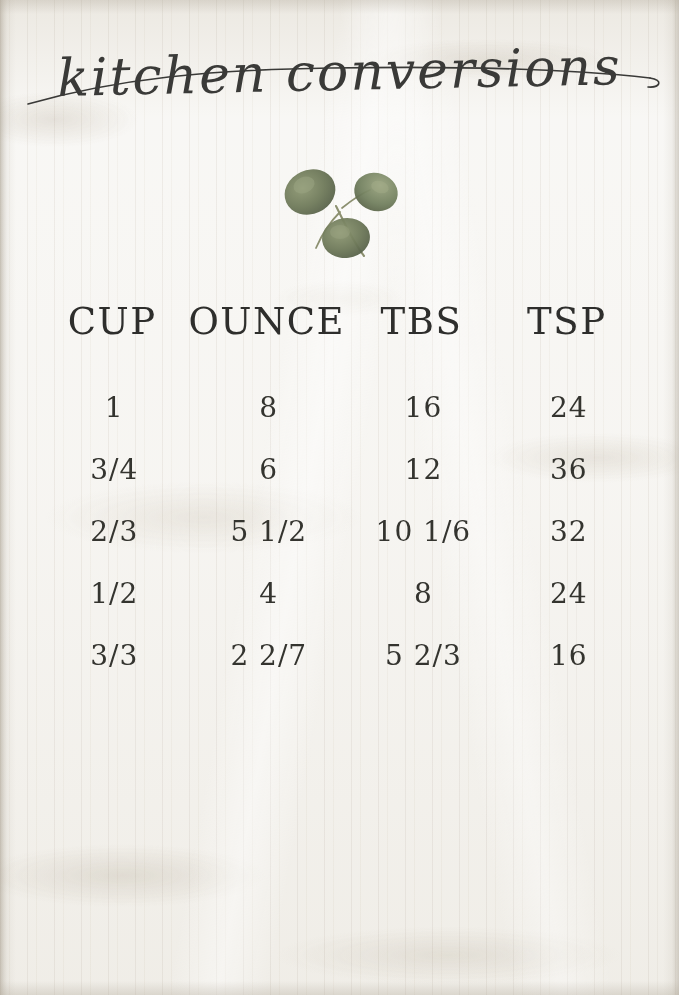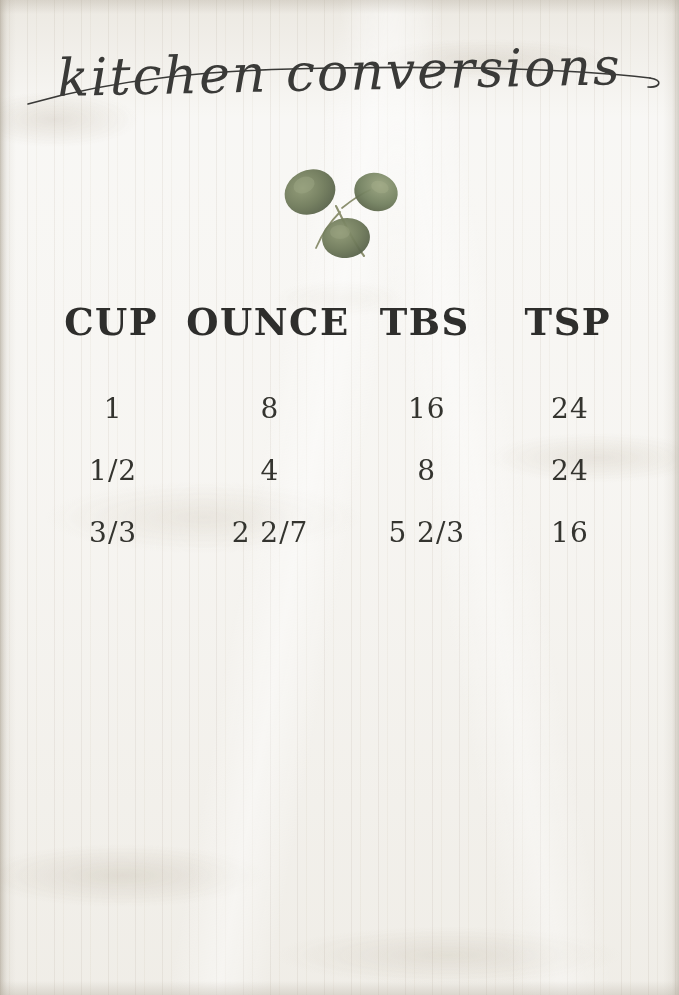--- a/index.html
+++ b/index.html
@@ -125,21 +125,21 @@
     top: 300px;
     left: 40px;
     width: 600px;
   }
   table {
     width: 100%;
     border-collapse: collapse;
   }
   th {
     font-family: "DejaVu Serif", serif;
-    font-weight: 700;
+    font-weight: 400;
     font-size: 37px;
     color: #2e2e2c;
     letter-spacing: 1.5px;
     padding: 0 4px 34px 0;
     text-align: center;
     white-space: nowrap;
   }
   td {
     font-family: "DejaVu Serif", serif;
     font-weight: 400;
@@ -220,20 +220,32 @@
         </tr>
       </thead>
       <tbody>
         <tr>
           <td>1</td>
           <td>8</td>
           <td>16</td>
           <td>24</td>
         </tr>
         <tr>
+          <td>3/4</td>
+          <td>6</td>
+          <td>12</td>
+          <td>36</td>
+        </tr>
+        <tr>
+          <td>2/3</td>
+          <td>5 1/2</td>
+          <td>10 1/6</td>
+          <td>32</td>
+        </tr>
+        <tr>
           <td>1/2</td>
           <td>4</td>
           <td>8</td>
           <td>24</td>
         </tr>
         <tr>
           <td>3/3</td>
           <td>2 2/7</td>
           <td>5 2/3</td>
           <td>16</td>

